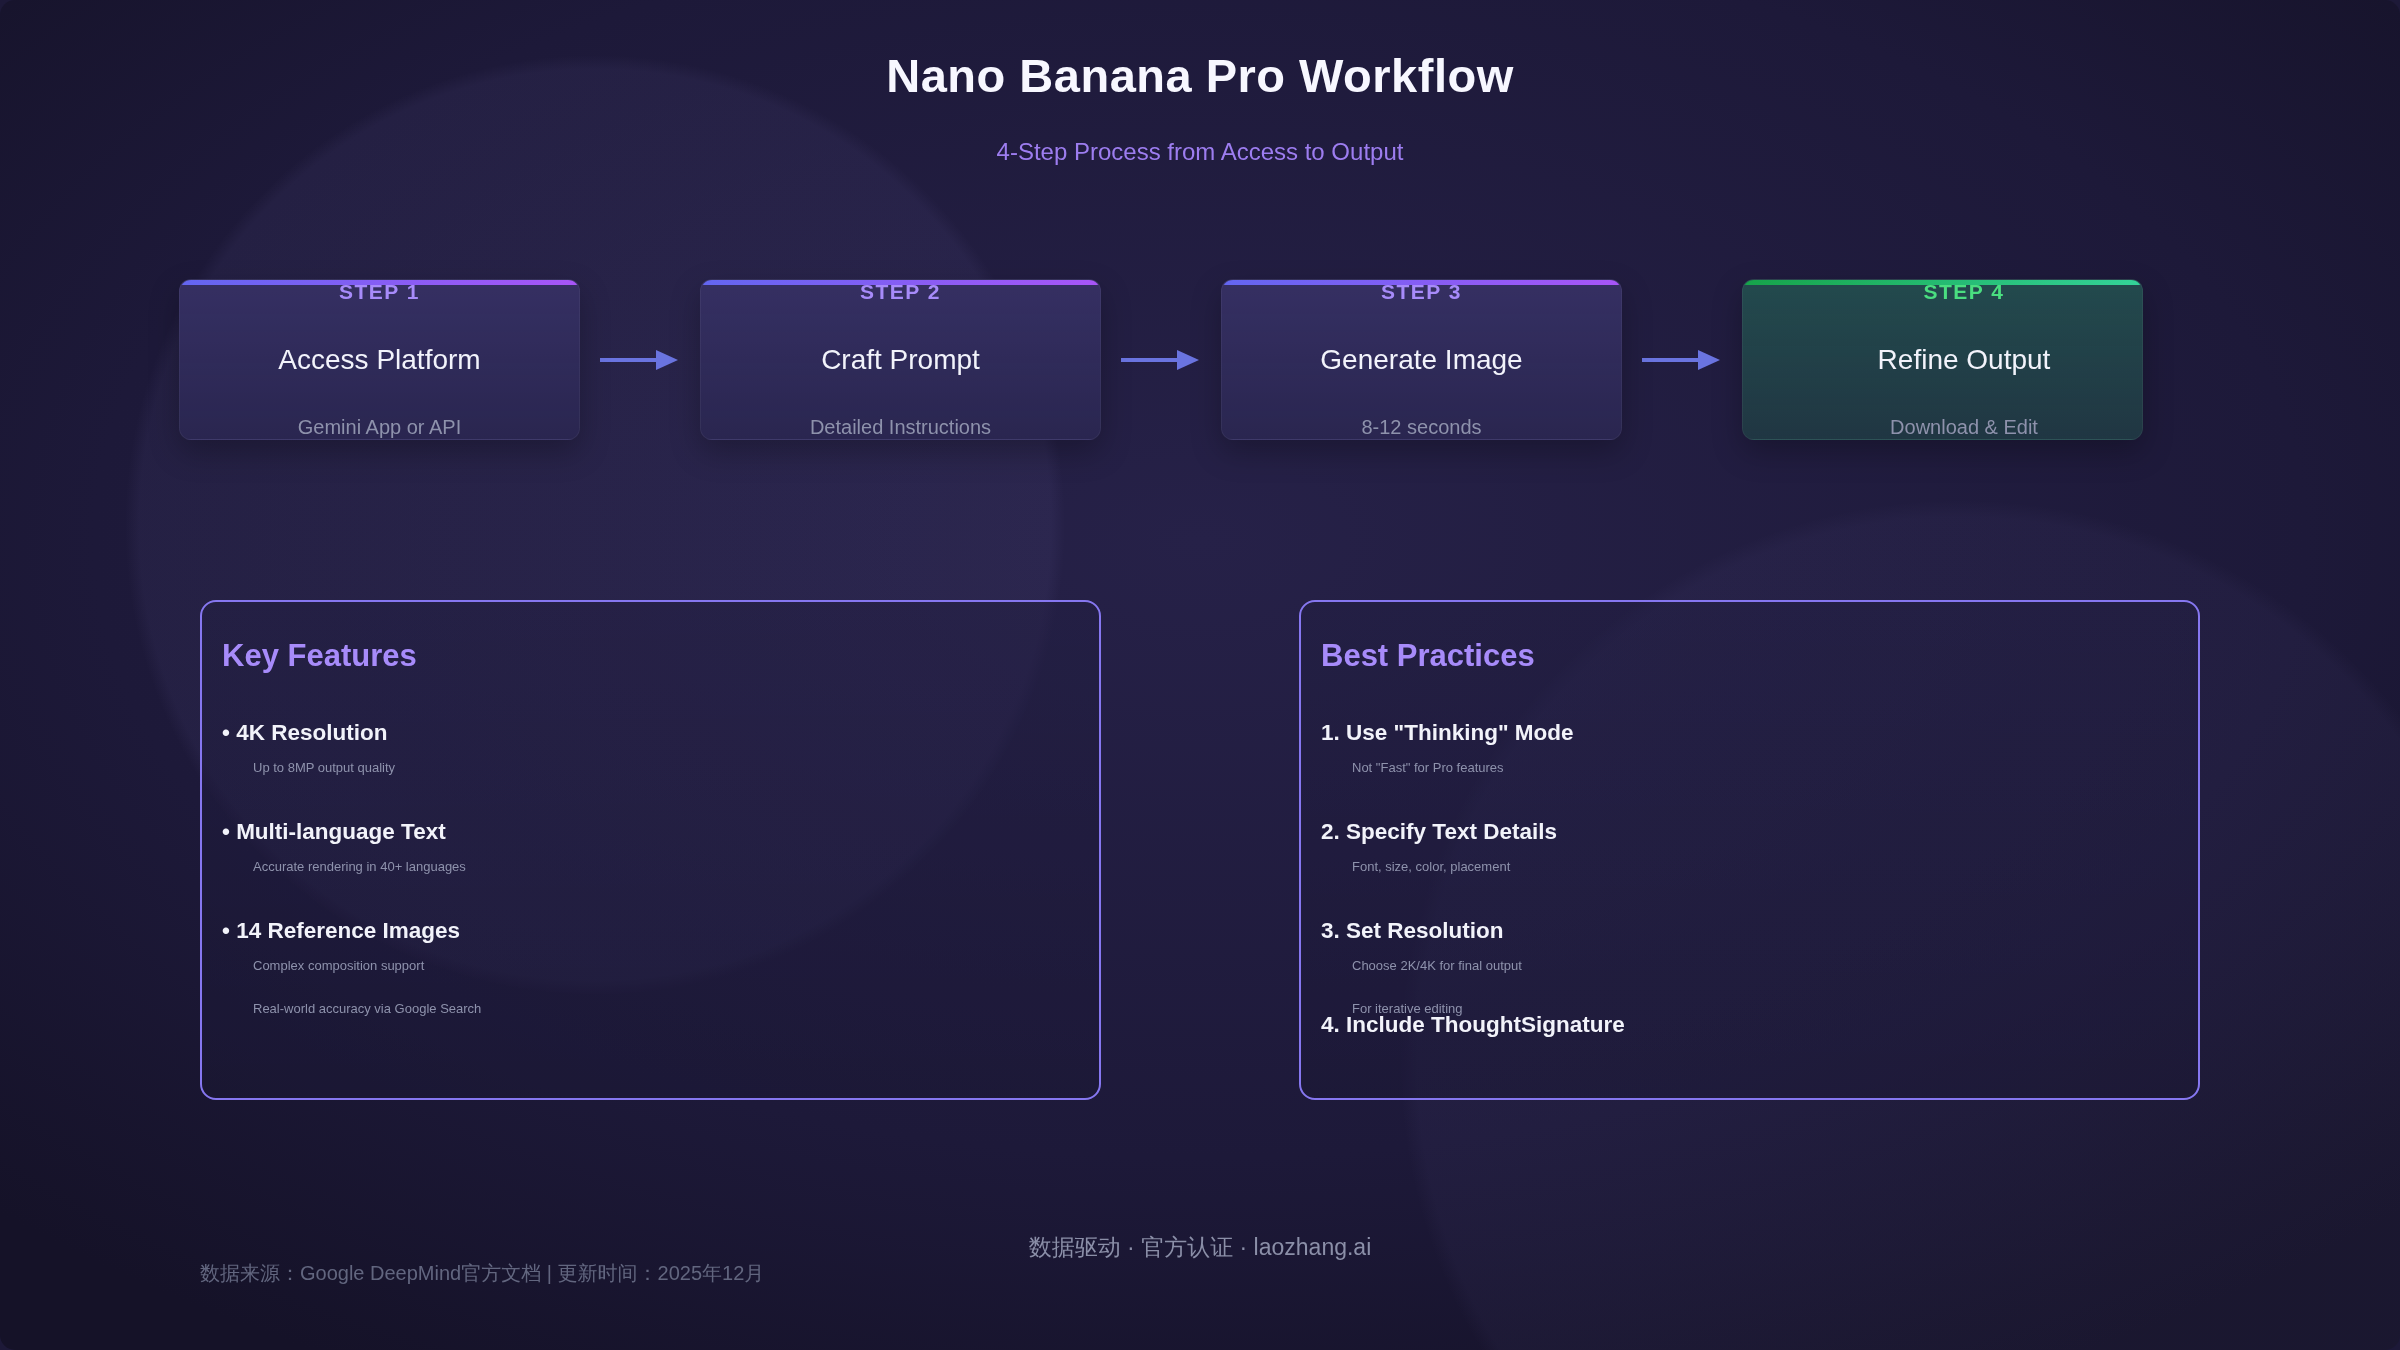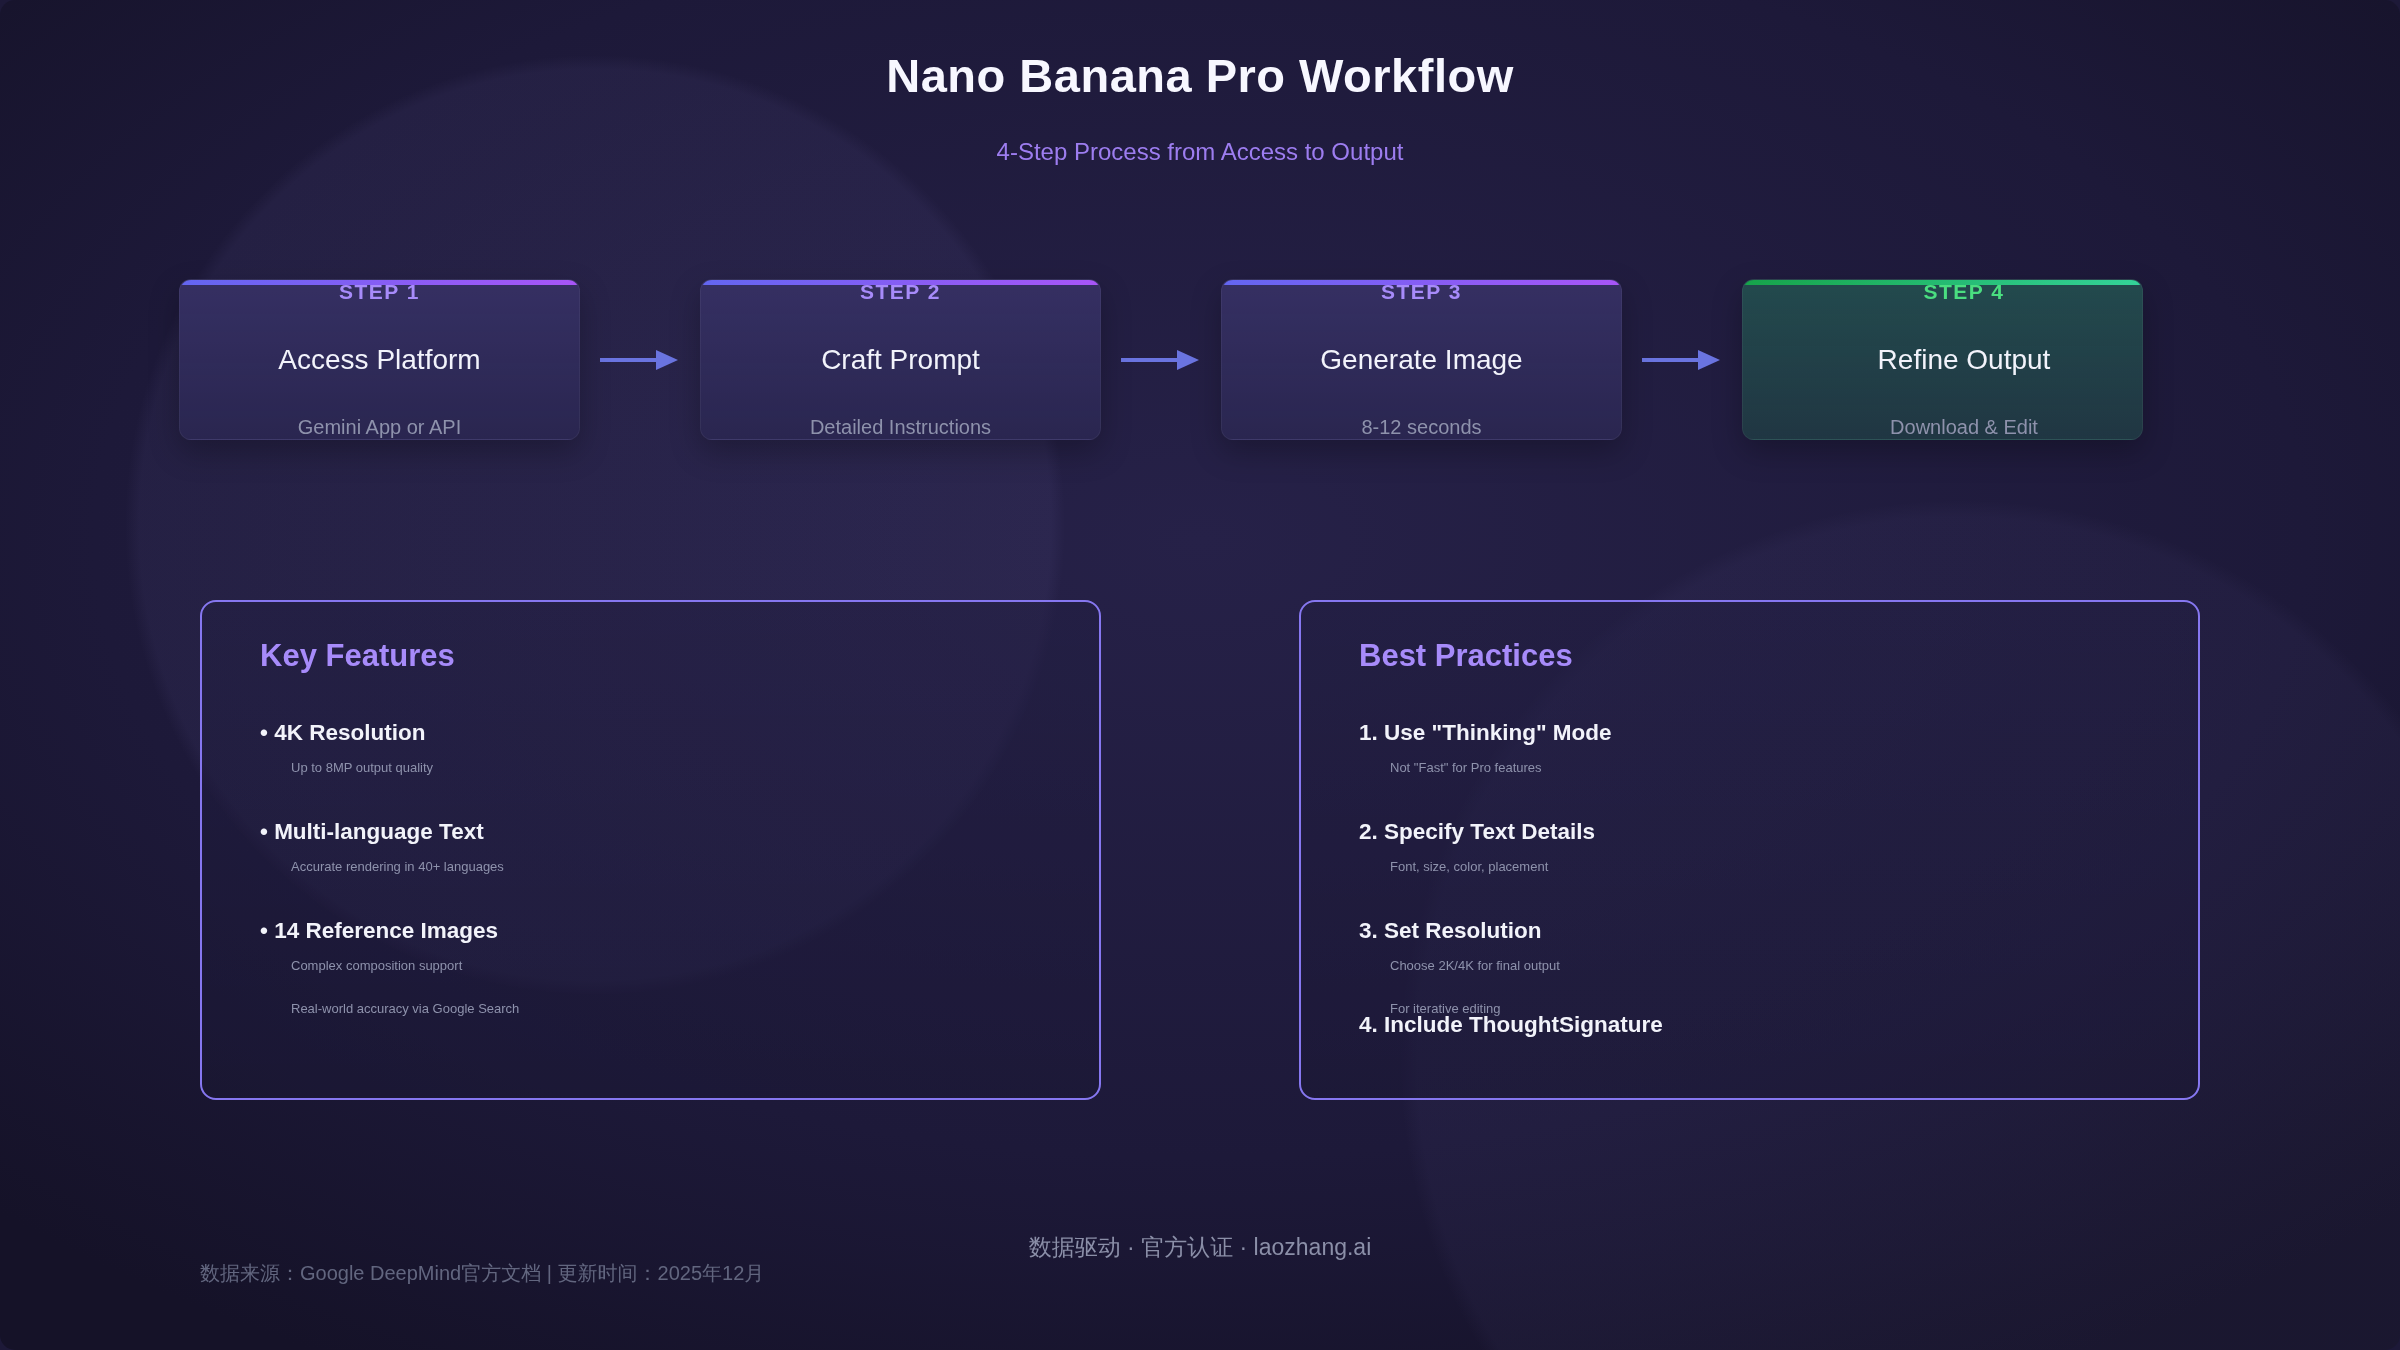--- a/index.html
+++ b/index.html
@@ -67,21 +67,21 @@
   .step-desc{font-size:20px;color:#8e92ac;}
   .arrow-wrap{width:120px;display:flex;justify-content:center;align-items:center;color:var(--arrow);}
   .panels{
     position:absolute;top:600px;left:200px;width:2000px;
     display:flex;justify-content:space-between;
   }
   .panel{
     width:901px;height:500px;
     border:2px solid var(--panel-border);border-radius:16px;
     background:linear-gradient(180deg, rgba(140,120,255,0.05), rgba(140,120,255,0.02)), rgba(23,20,44,0.45);
-    padding:36px 58px;overflow:hidden;
+    padding:36px 20px;overflow:hidden;
   }
   .panel-title{font-size:31px;font-weight:700;color:var(--accent-purple);margin-bottom:46px;}
   .item + .item{margin-top:44px;}
   .item-title{font-size:22.5px;font-weight:700;color:#f2f3fa;}
   .item-desc{font-size:13px;color:#8e92ac;margin-top:14px;margin-left:31px;}
   .item.flipped{margin-top:28px;}
   .item.flipped .item-desc{margin-top:0;}
   .item.flipped .item-title{margin-top:-4px;}
   .source{position:absolute;left:200px;top:1232px;font-size:20px;color:#62667f;margin-top:28px;}
   .brand{position:absolute;top:1232px;left:0;width:100%;text-align:center;font-size:23px;color:#8b8fa8;}

